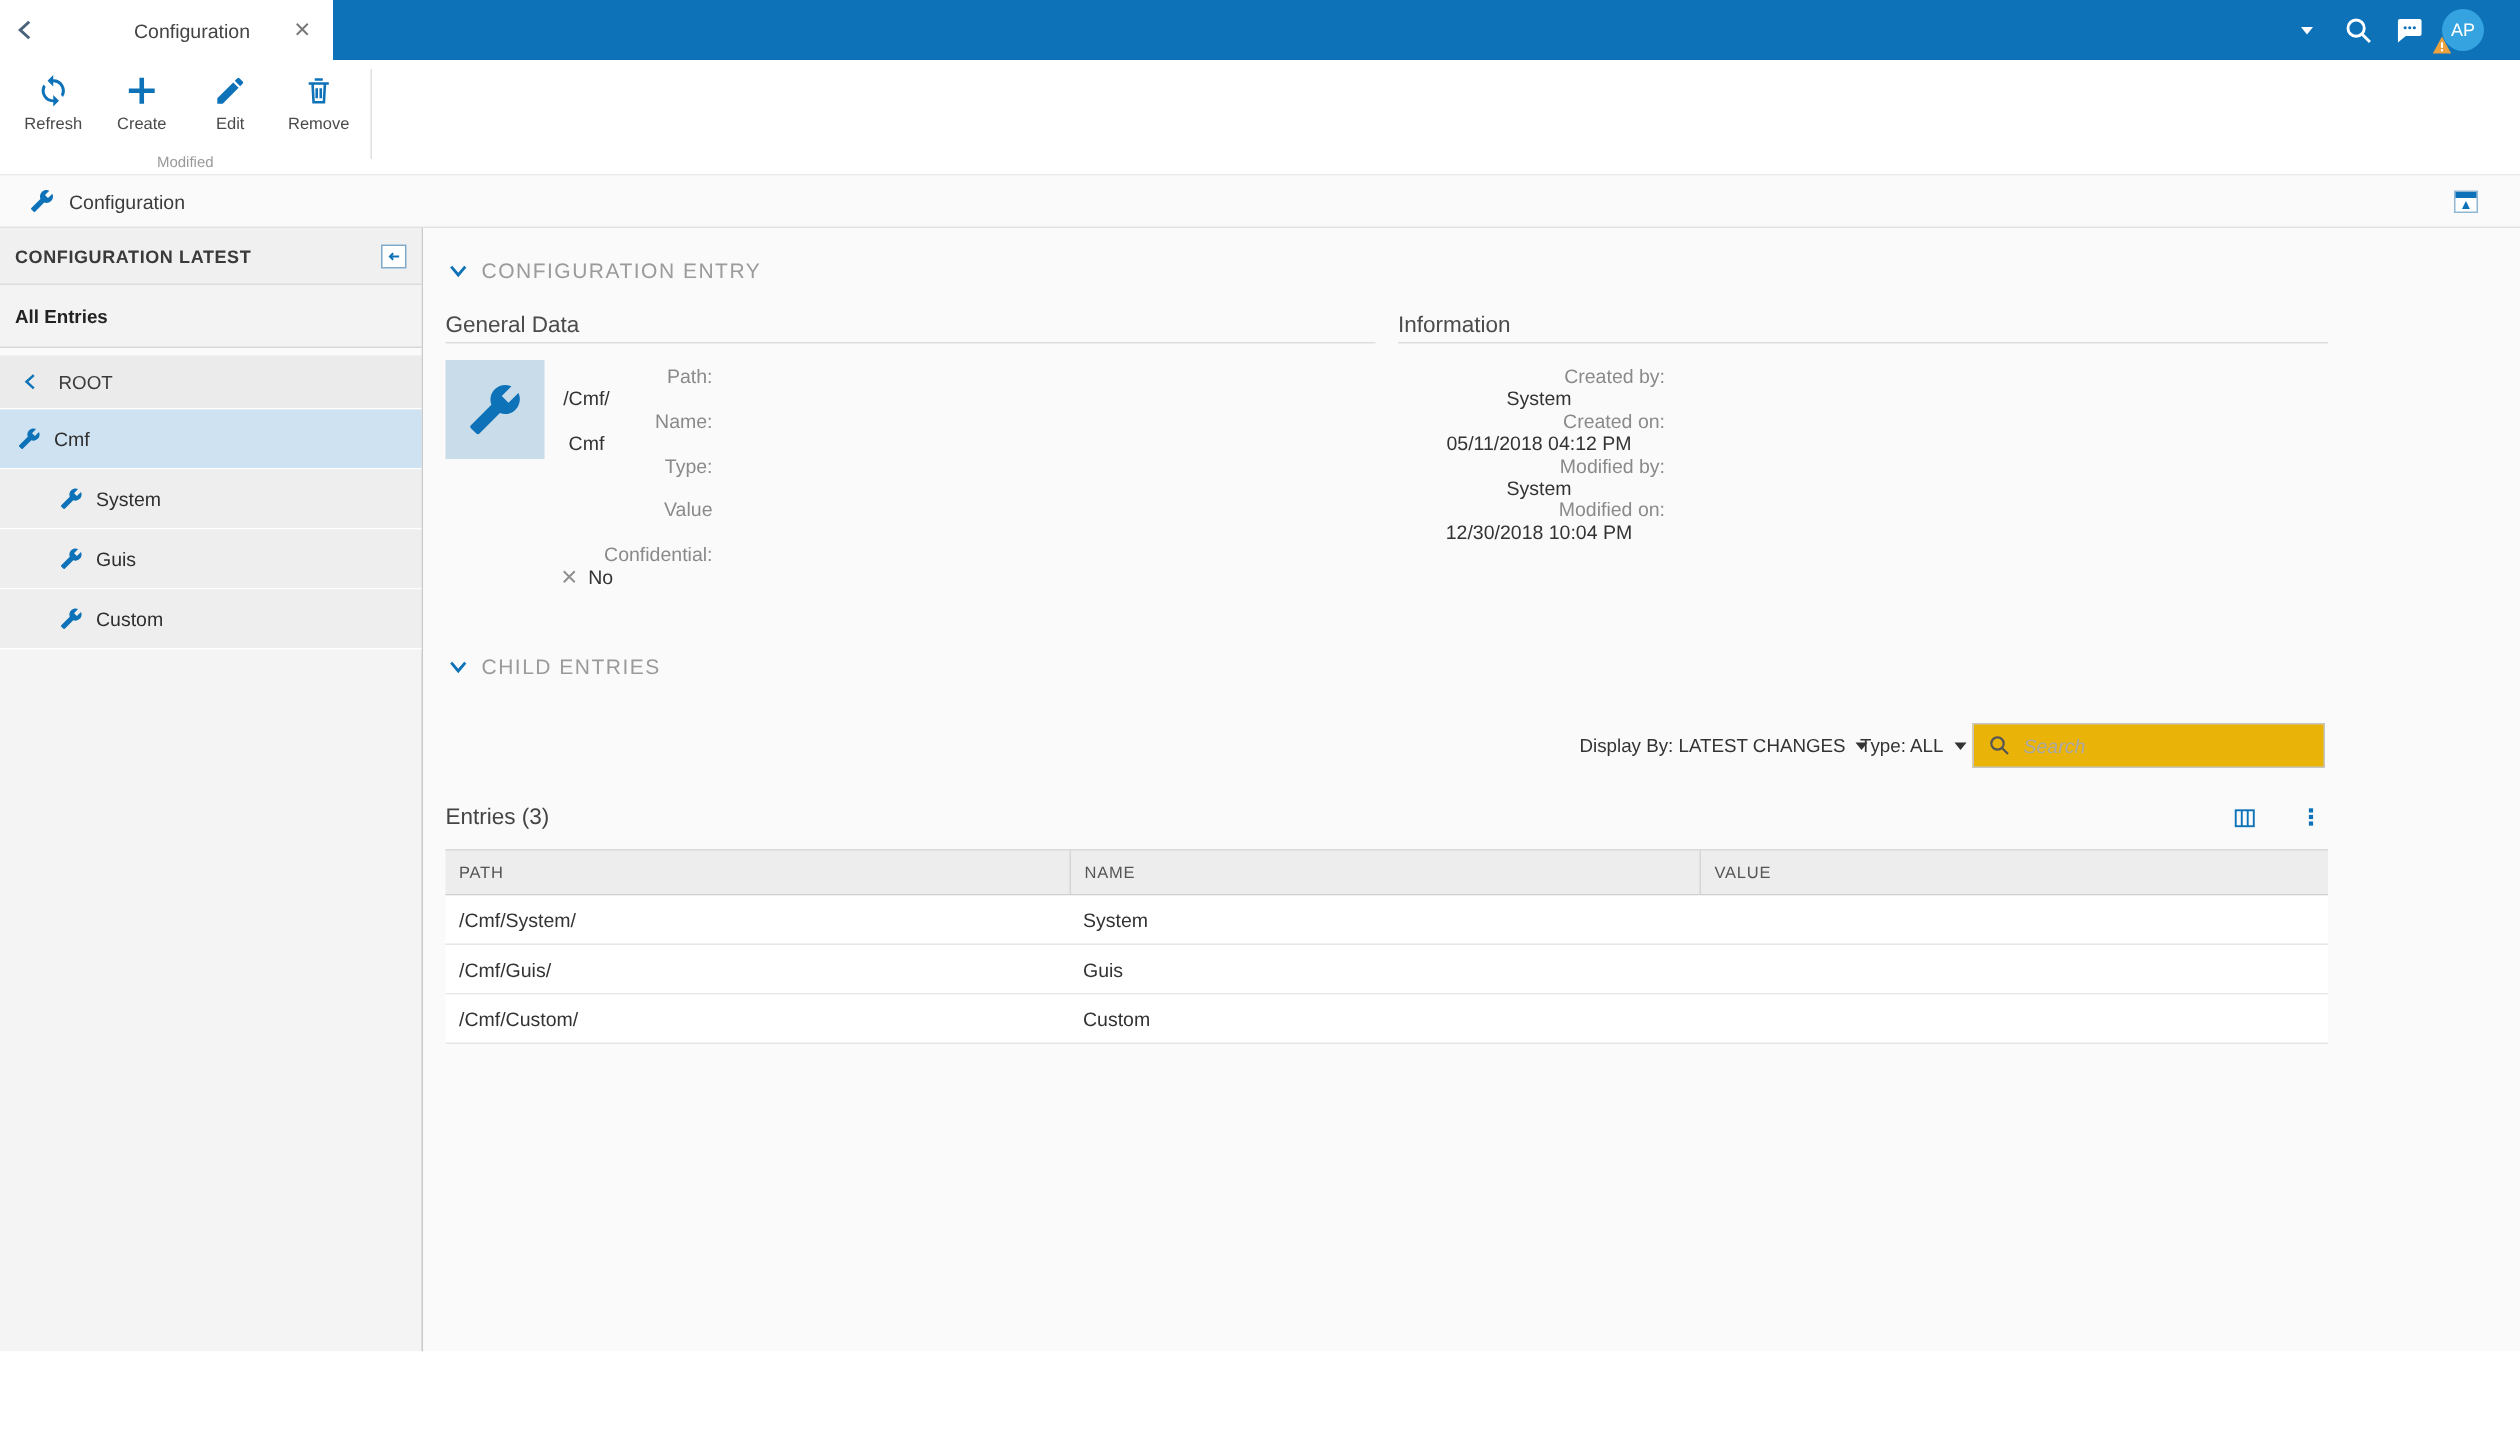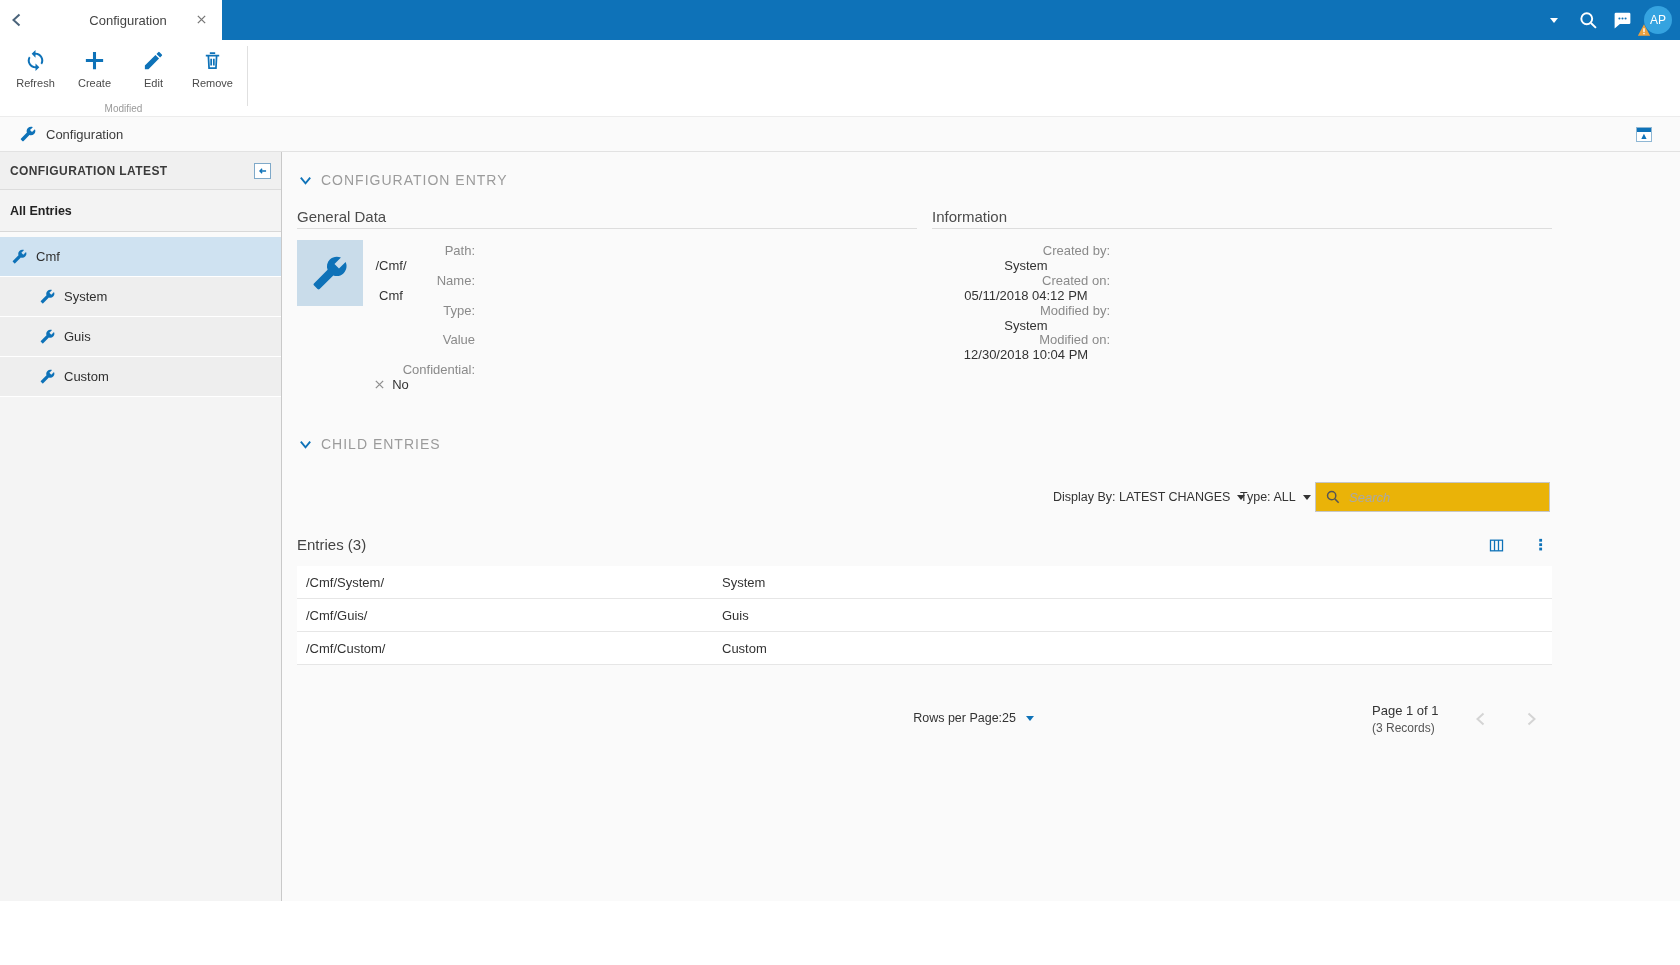--- a/index.html
+++ b/index.html
@@ -10,21 +10,21 @@
   svg { display:block; }
   .ic { color:#0e72b8; }
 
   
   .topbar { position:absolute; left:0; top:0; width:1680px; height:40px; background:#0e72b8; }
   .tab-strip { position:absolute; left:0; top:0; width:222px; height:40px; background:#fff; display:flex; align-items:center; }
   .back-btn { width:34px; height:40px; display:flex; align-items:center; justify-content:center; cursor:pointer; }
   .tab { flex:1; height:40px; display:flex; align-items:center; justify-content:center; gap:8px; cursor:pointer; }
   .tab-title { font-size:13px; color:#444; }
   .tab-close { position:absolute; right:14px; top:13px; cursor:pointer; }
-  .topbar-right { position:absolute; right:8px; top:0; height:40px; display:flex; align-items:center; gap:10px; }
+  .topbar-right { position:absolute; right:24px; top:0; height:40px; display:flex; align-items:center; gap:10px; }
   .tb-icon { width:24px; height:24px; display:flex; align-items:center; justify-content:center; cursor:pointer; }
   .avatar { position:relative; width:28px; height:28px; border-radius:50%; background:#35a3e0; color:#fff;
             font-size:12px; display:flex; align-items:center; justify-content:center; cursor:pointer; }
   .avatar-warn { position:absolute; left:-7px; bottom:-3px; }
 
   
   .toolbar { position:absolute; left:0; top:40px; width:1680px; height:76px; background:#fff; }
   .tb-group { position:absolute; left:0; top:0; width:247px; height:76px; }
   .tb-buttons { display:flex; padding-left:6px; }
   .tool-btn { width:59px; padding-top:9px; display:flex; flex-direction:column; align-items:center; gap:5px; cursor:pointer; }
@@ -257,20 +257,26 @@
       <div class="sb-collapse">
         <svg class="ic" width="14" height="14">
             <use href="#i-box-arrow-left"></use>
           </svg>
       </div>
     </div>
     <div class="sb-all">
       <span>All Entries</span>
     </div>
     <div class="sb-gap"></div>
+    <div class="sb-row sb-root">
+      <svg class="ic" width="13" height="13">
+          <use href="#i-chev-left"></use>
+        </svg>
+      <span>ROOT</span>
+    </div>
     <div class="sb-row tree-row lvl0 selected">
       <svg class="ic" width="15" height="15">
           <use href="#i-wrench"></use>
         </svg>
       <span>Cmf</span>
     </div>
     <div class="sb-row tree-row lvl1">
       <svg class="ic" width="15" height="15">
           <use href="#i-wrench"></use>
         </svg>
@@ -389,56 +395,39 @@
     <div class="grid-tools" style="left:1206px;">
       <svg class="ic gt" width="17" height="17">
           <use href="#i-columns"></use>
         </svg>
       <svg class="ic gt" width="15" height="15">
           <use href="#i-kebab"></use>
         </svg>
     </div>
 
     <div class="table">
+      <div class="trow thead">
+        <div class="tcell">PATH</div>
+        <div class="tcell">NAME</div>
+        <div class="tcell">VALUE</div>
+      </div>
       <div class="trow tbody-row">
         <div class="tcell">/Cmf/System/</div>
         <div class="tcell">System</div>
         <div class="tcell"></div>
       </div>
       <div class="trow tbody-row">
         <div class="tcell">/Cmf/Guis/</div>
         <div class="tcell">Guis</div>
         <div class="tcell"></div>
       </div>
       <div class="trow tbody-row">
         <div class="tcell">/Cmf/Custom/</div>
         <div class="tcell">Custom</div>
         <div class="tcell"></div>
       </div>
     </div>
 
-    <div class="pager" style="left:0; width:1398px;">
-      <div class="rpp">
-        <span>
-          <span>Rows per Page:</span><span>25</span>
-        </span>
-        <span class="caret blue"></span>
-      </div>
-      <div class="page-info">
-        <div>Page 1 of 1</div>
-        <div class="records">(3 Records)</div>
-      </div>
-      <div class="pg-btn" style="left:1189px;">
-        <svg width="16" height="16" style="color:#d4d4d4">
-            <use href="#i-chev-left"></use>
-          </svg>
-      </div>
-      <div class="pg-btn" style="left:1239px;">
-        <svg width="16" height="16" style="color:#d4d4d4; transform:scaleX(-1)">
-            <use href="#i-chev-left"></use>
-          </svg>
-      </div>
-    </div>
 
   </div>
 
   <div class="bottom-strip"></div>
 </div>
 
 </body></html>

